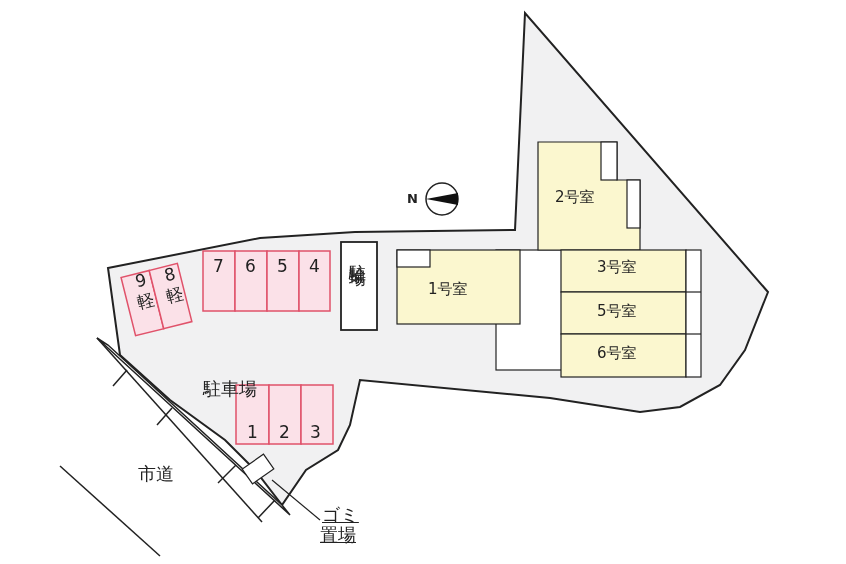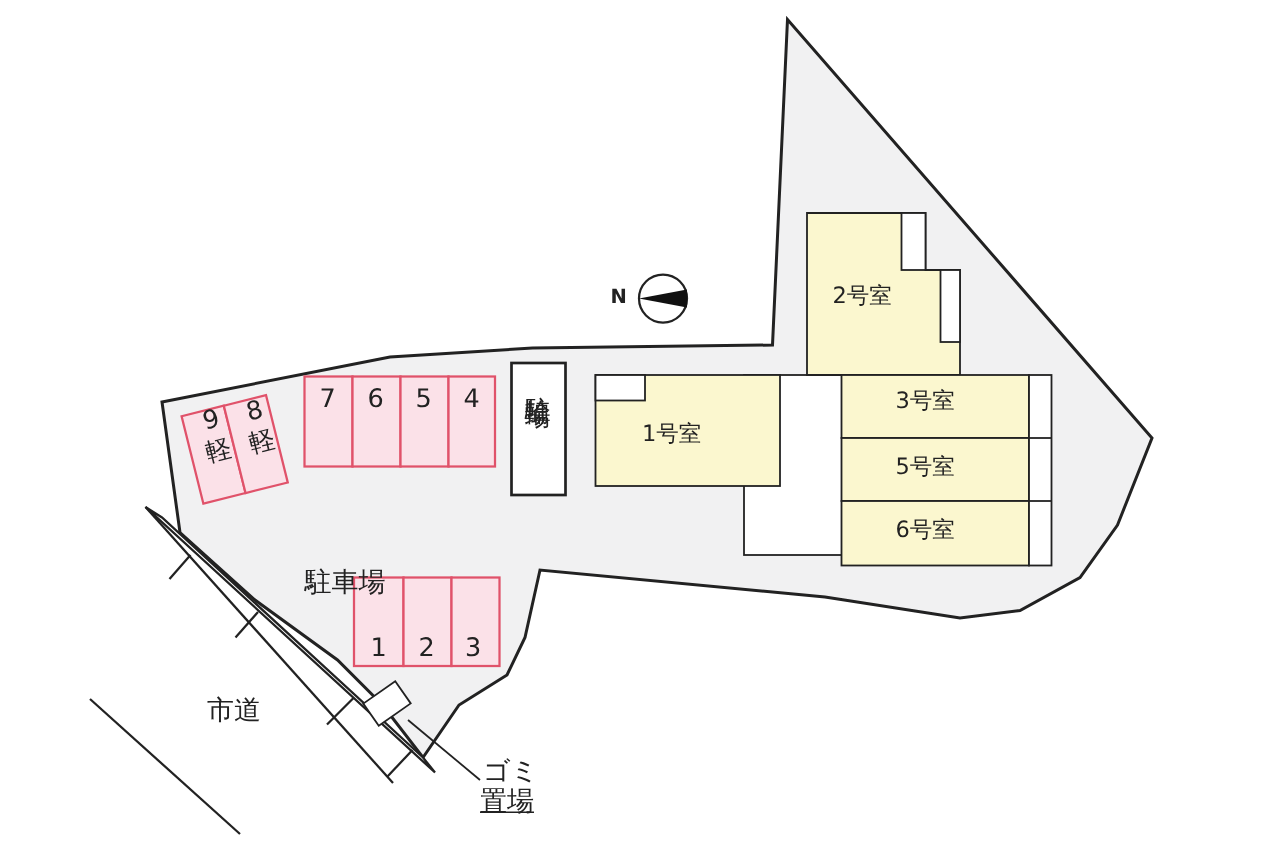--- a/index.html
+++ b/index.html
@@ -98,14 +98,14 @@
   <div class="lbl lbl-space" style="position:static;">8</div>
   <div class="lbl lbl-space" style="position:static;margin-top:4px;">軽</div>
 </div>
 
 <div class="lbl lbl-area" style="left:203px;top:340px;margin-top:40px;">駐車場</div>
 
 <div class="lbl lbl-area vert" style="left:349px;top:250px;font-size:17px;">駐輪場</div>
 
 <div class="lbl lbl-area" style="left:138px;top:465px;">市道</div>
 
-<div class="lbl lbl-area" style="left:322px;top:506px;">ゴミ</div>
+<div class="lbl lbl-area" style="left:322px;top:506px;text-decoration:underline;">ゴミ</div>
 <div class="lbl lbl-area" style="left:320px;top:526px;text-decoration:underline;">置場</div>
 
 </body></html>

